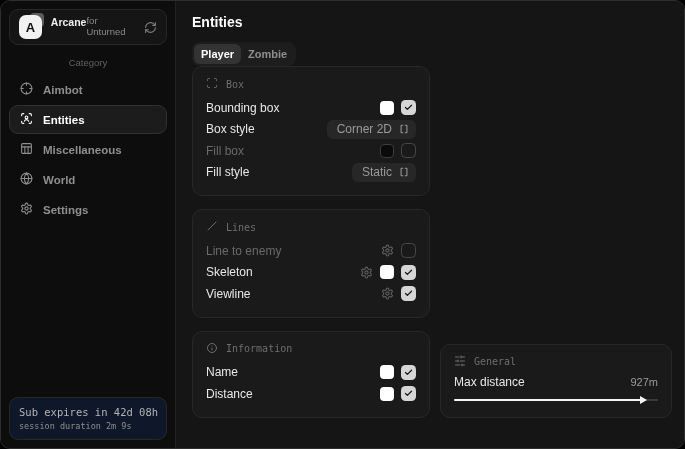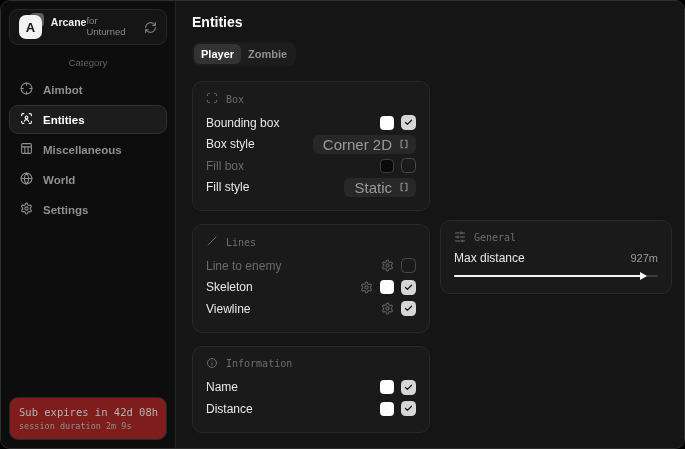--- a/index.html
+++ b/index.html
@@ -17,50 +17,50 @@
   .app-name { font-size:10.5px; font-weight:bold; color:#f0f0f0; }
   .app-sub { font-size:9.5px; color:#8a8a8a; }
   .side-header .icon-btn { margin-left:auto; color:#7d7d7d; display:flex; cursor:pointer; }
 
   .category { margin:12px 4px 7px 4px; font-size:9.5px; color:#616161;text-align:center; }
   .nav { display:flex; flex-direction:column; gap:1px; }
   .nav-item { height:29px; display:flex; align-items:center; gap:10px; padding:0 10px; border:1px solid transparent; border-radius:9px; color:#8f8f8f; font-size:11.5px; font-weight:600; cursor:pointer; }
   .nav-item.active { background:#1c1c1c; border-color:#313131; color:#fff; }
   .nav-item svg { flex:0 0 auto; }
 
-  .side-footer { margin-top:auto; background:#7f1d1d; border:1px solid #282828; border-radius:9px; padding:8px 9px; }
+  .side-footer { margin-top:auto; background:#0f172a; border:1px solid #282828; border-radius:9px; padding:8px 9px; }
   .side-footer .l1 { font-family:"DejaVu Sans Mono", monospace; font-size:10.5px; color:#b4b4b4; white-space:nowrap; }
   .side-footer .l2 { font-family:"DejaVu Sans Mono", monospace; font-size:8.5px; color:#8f8f8f; margin-top:3px; white-space:nowrap; }
 
   
   .main { flex:1; background:#151515; padding:13px 12px 12px 16px; display:flex; flex-direction:column; }
   .page-title { font-size:14px; font-weight:bold; color:#fff; }
   .tabs { margin-top:12px; display:inline-flex; align-self:flex-start; background:#1d1d1d; border-radius:8px; padding:2px; }
   .tab { padding:4px 7px; font-size:11px; font-weight:700; color:#8f8f8f; border-radius:6px; cursor:pointer; }
   .tab.active { background:#333; color:#fff; }
 
-  .content { margin-top:15px; display:flex; gap:10px; align-items:center; }
+  .content { display:flex; gap:10px; align-items:flex-end; }
   .col-left { width:238px; display:flex; flex-direction:column; gap:13px; }
   .col-right { flex:1; }
 
   .card { background:#1a1a1a; border:1px solid #282828; border-radius:10px; padding:10px 13px 12px 13px; }
   .card-header { display:flex; align-items:center; gap:8px; color:#6e6e6e; font-family:"DejaVu Sans Mono", monospace; font-size:10px; margin-bottom:6px; }
   .row { display:flex; align-items:center; justify-content:space-between; min-height:21.5px; }
   .row-label { font-size:12px; font-weight:400; color:#e8e8e8; }
   .row-label.dim { color:#6a6a6a; }
   .controls { display:flex; align-items:center; gap:7px; }
 
   .swatch { width:14px; height:14px; border-radius:4px; cursor:pointer; }
   .swatch.white { background:#fff; }
   .swatch.black { background:#0a0a0a; border:1px solid #3d3d3d; }
   .checkbox { width:15px; height:15px; border-radius:4.5px; display:flex; align-items:center; justify-content:center; cursor:pointer; }
   .checkbox.checked { background:#d6d6d6; }
   .checkbox.unchecked { border:1.5px solid #484848; background:transparent; }
   .dropdown { background:#272727; border-radius:6px; height:19px; display:flex; align-items:center; gap:7px; padding:0 7px 0 10px; cursor:pointer; }
-  .dropdown .dd-value { font-size:15px; color:#9a9a9a; }
+  .dropdown .dd-value { font-size:12px; color:#9a9a9a; }
   .gear-sm { color:#5f5f5f; display:flex; cursor:pointer; }
 
   .gen-row { display:flex; align-items:center; justify-content:space-between; margin-top:5px; }
   .gen-value { font-size:11px; color:#9a9a9a; }
   .slider { position:relative; height:10px; margin-top:6px; cursor:pointer; }
   .slider .track { position:absolute; left:0; right:0; top:4px; height:2px; background:#3c3c3c; border-radius:2px; }
   .slider .fill { position:absolute; left:0; top:4px; height:2px; background:#f5f5f5; border-radius:2px; }
   .slider .thumb { position:absolute; top:1px; width:0; height:0; border-top:4px solid transparent; border-bottom:4px solid transparent; border-left:7px solid #f5f5f5; }
 </style>
 </head>

